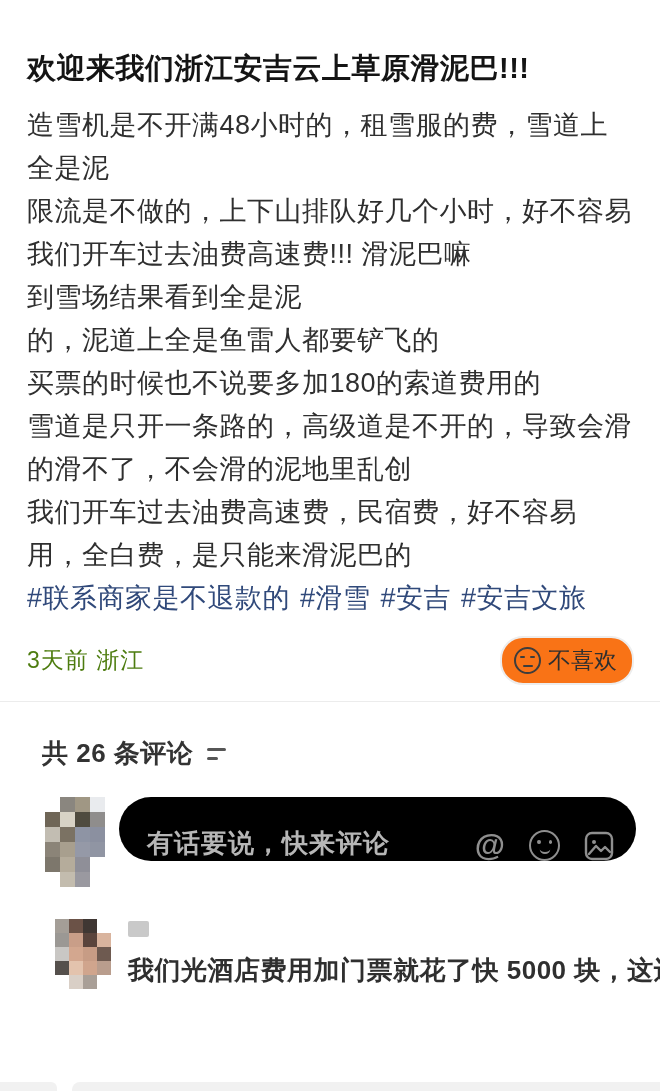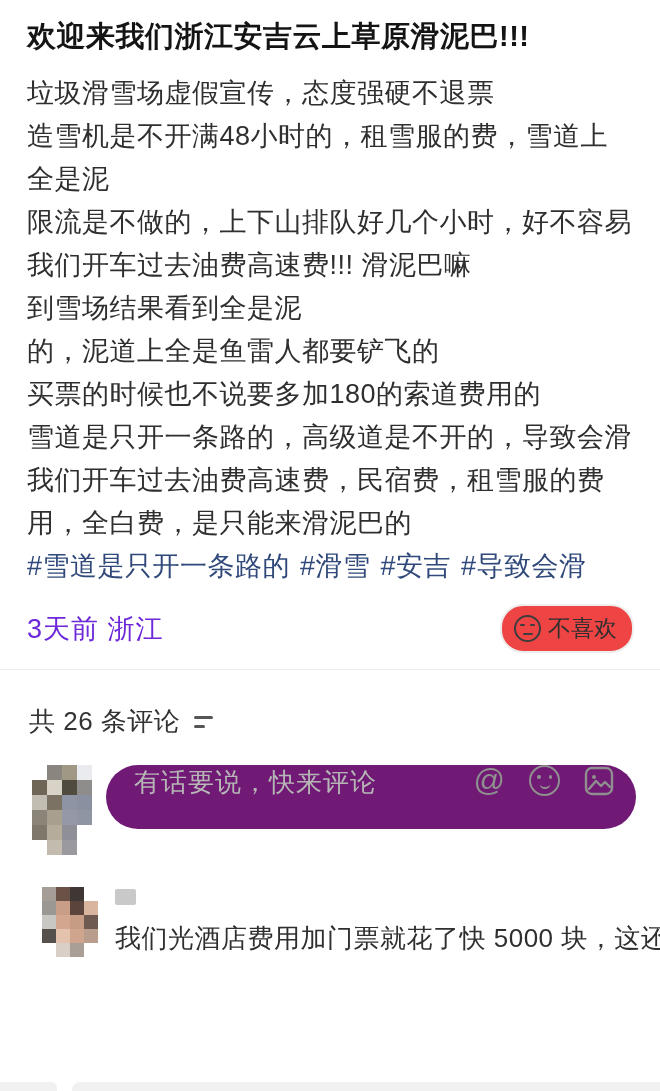--- a/index.html
+++ b/index.html
@@ -1,58 +1,58 @@
 <!DOCTYPE html>
 <html><head>
 <meta charset="utf-8">
 <style>
   html,body{margin:0;padding:0;}
   body{
     width:660px;height:1091px;background:#ffffff;position:relative;overflow:hidden;
     font-family:"Liberation Sans","DejaVu Sans",sans-serif;
     -webkit-font-smoothing:antialiased;
   }
-  .post{padding:16px 24px 0 27px;}
+  .post{padding:16px 24px 0 27px;margin-top:32px;}
   .post-title{
     font-size:29px;line-height:40px;font-weight:700;color:#141414;
     letter-spacing:.5px;margin-bottom:16px;white-space:nowrap;
   }
   .body-line{
     font-size:27px;line-height:43px;color:#2f2f2f;white-space:nowrap;letter-spacing:.5px;
   }
   .plus-glyph{font-weight:700;color:#2f2f2f;padding:0 2px;}
   .hashtag-row{font-size:27px;line-height:43px;white-space:nowrap;letter-spacing:.5px;}
   .hashtag{color:#30497a;text-decoration:none;margin-right:10px;}
   .meta-row{
     display:flex;align-items:center;justify-content:space-between;
     margin-top:16px;padding-right:2px;
   }
-  .meta-text{font-size:27px;color:#6d28d9;letter-spacing:1px;}
+  .meta-text{font-size:23px;color:#4d7c0f;letter-spacing:1px;}
   .dislike-btn{
-    display:flex;align-items:center;gap:7px;background:#ef4444;
+    display:flex;align-items:center;gap:7px;background:#f97316;
     border:2px solid #ededed;border-radius:23px;padding:7px 15px 7px 12px;cursor:pointer;
   }
   .dislike-face{width:23px;height:23px;border:2px solid #3d3d3d;border-radius:50%;position:relative;flex:none;}
   .dislike-face .eye{position:absolute;top:7px;width:5px;height:2.4px;background:#3d3d3d;border-radius:1px;}
   .dislike-face .eye.l{left:4px;}
   .dislike-face .eye.r{right:4px;}
   .dislike-face .mouth{position:absolute;bottom:5px;left:50%;transform:translateX(-50%);width:10px;height:2.4px;background:#3d3d3d;border-radius:1px;}
   .dislike-label{font-size:23px;color:#2f2f2f;}
   .divider{height:1px;background:#ececec;margin-top:16px;}
-  .comments{padding:0 24px 0 29px;}
+  .comments{padding:0 24px 0 42px;font-weight:bold;}
   .comments-header{display:flex;align-items:center;gap:12px;margin-top:34px;}
   .comments-count{font-size:26px;color:#333333;letter-spacing:.5px;}
   .sort-icon{display:inline-flex;flex-direction:column;gap:6px;cursor:pointer;padding:4px 2px;}
   .sort-icon .bar1{width:19px;height:3px;background:#565656;border-radius:2px;}
   .sort-icon .bar2{width:11px;height:3px;background:#565656;border-radius:2px;}
   .input-row{display:flex;align-items:flex-start;gap:14px;margin-top:26px;}
   .input-avatar{flex:none;margin-left:3px;}
   .comment-input{
-    flex:1;height:64px;background:#701a75;border-radius:32px;
-    display:flex;align-items:flex-start;padding:0 22px 0 28px;cursor:text;
+    flex:1;height:64px;background:#000000;border-radius:32px;
+    display:flex;align-items:flex-end;padding:0 22px 0 28px;cursor:text;
   }
   .input-placeholder{flex:1;font-size:26px;color:#b6b6b6;letter-spacing:1px;}
   .input-icons{display:flex;align-items:center;gap:24px;}
   .at-icon{font-size:31px;color:#8f8f8f;line-height:1;cursor:pointer;font-family:"Liberation Sans",sans-serif;}
   .smiley-icon{width:27px;height:27px;border:2px solid #8f8f8f;border-radius:50%;position:relative;cursor:pointer;flex:none;}
   .smiley-icon .dot{position:absolute;top:8px;width:3.5px;height:4px;background:#8f8f8f;border-radius:50%;}
   .smiley-icon .dot.l{left:6px;}
   .smiley-icon .dot.r{right:6px;}
   .smiley-icon .smile{position:absolute;bottom:5px;left:50%;transform:translateX(-50%);width:11px;height:6px;border-bottom:2.4px solid #8f8f8f;border-radius:0 0 9px 9px;}
   .image-icon{cursor:pointer;display:block;}
@@ -63,34 +63,34 @@
   .comment-line{font-size:26px;line-height:43px;color:#2f2f2f;white-space:nowrap;letter-spacing:.5px;}
   .bottom-strip-left{position:absolute;bottom:0;left:0;width:57px;height:9px;background:#f1f1f1;border-radius:0 6px 0 0;}
   .bottom-strip-right{position:absolute;bottom:0;left:72px;right:0;height:9px;background:#f1f1f1;border-radius:8px 0 0 0;}
 </style>
 </head>
 <body>
 
 <div class="post">
   <div class="post-title">欢迎来我们浙江安吉云上草原滑泥巴!!!</div>
 
-  <div class="body-line">垃圾滑雪场虚假宣传，态度强硬不退票</div>
   <div class="body-line">造雪机是不开满48小时的，租雪服的费，雪道上</div>
   <div class="body-line">全是泥</div>
   <div class="body-line">限流是不做的，上下山排队好几个小时，好不容易</div>
   <div class="body-line">我们开车过去油费高速费!!! 滑泥巴嘛</div>
   <div class="body-line">到雪场结果看到全是泥</div>
   <div class="body-line">的，泥道上全是鱼雷人都要铲飞的</div>
   <div class="body-line">买票的时候也不说要多加180的索道费用的</div>
   <div class="body-line">雪道是只开一条路的，高级道是不开的，导致会滑</div>
-  <div class="body-line">我们开车过去油费高速费，民宿费，租雪服的费</div>
+  <div class="body-line">的滑不了，不会滑的泥地里乱创</div>
+  <div class="body-line">我们开车过去油费高速费，民宿费，好不容易</div>
   <div class="body-line">用，全白费，是只能来滑泥巴的</div>
 
   <div class="hashtag-row">
-    <a class="hashtag" href="#">#雪道是只开一条路的</a><a class="hashtag" href="#">#滑雪</a><a class="hashtag" href="#">#安吉</a><a class="hashtag" href="#">#导致会滑</a>
+    <a class="hashtag" href="#">#联系商家是不退款的</a><a class="hashtag" href="#">#滑雪</a><a class="hashtag" href="#">#安吉</a><a class="hashtag" href="#">#安吉文旅</a>
   </div>
 
   <div class="meta-row">
     <span class="meta-text">3天前 浙江</span>
     <div class="dislike-btn">
       <span class="dislike-face">
         <span class="eye l"></span>
           <span class="eye r"></span>
           <span class="mouth"></span>
       </span>

